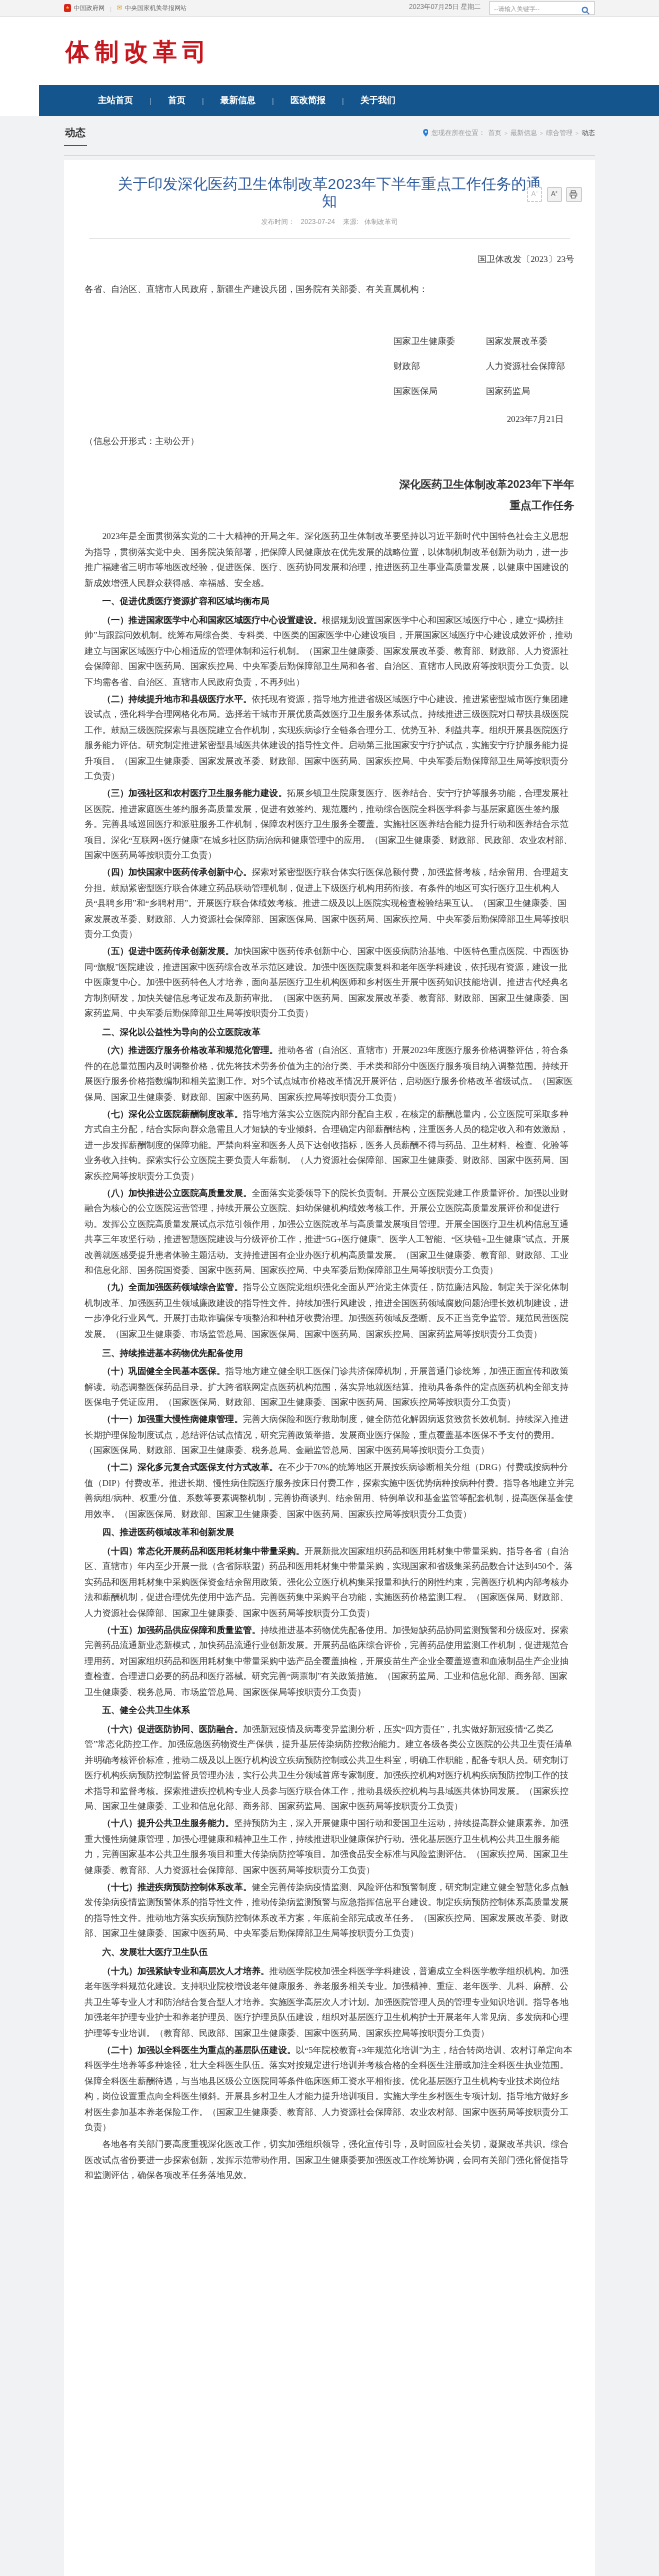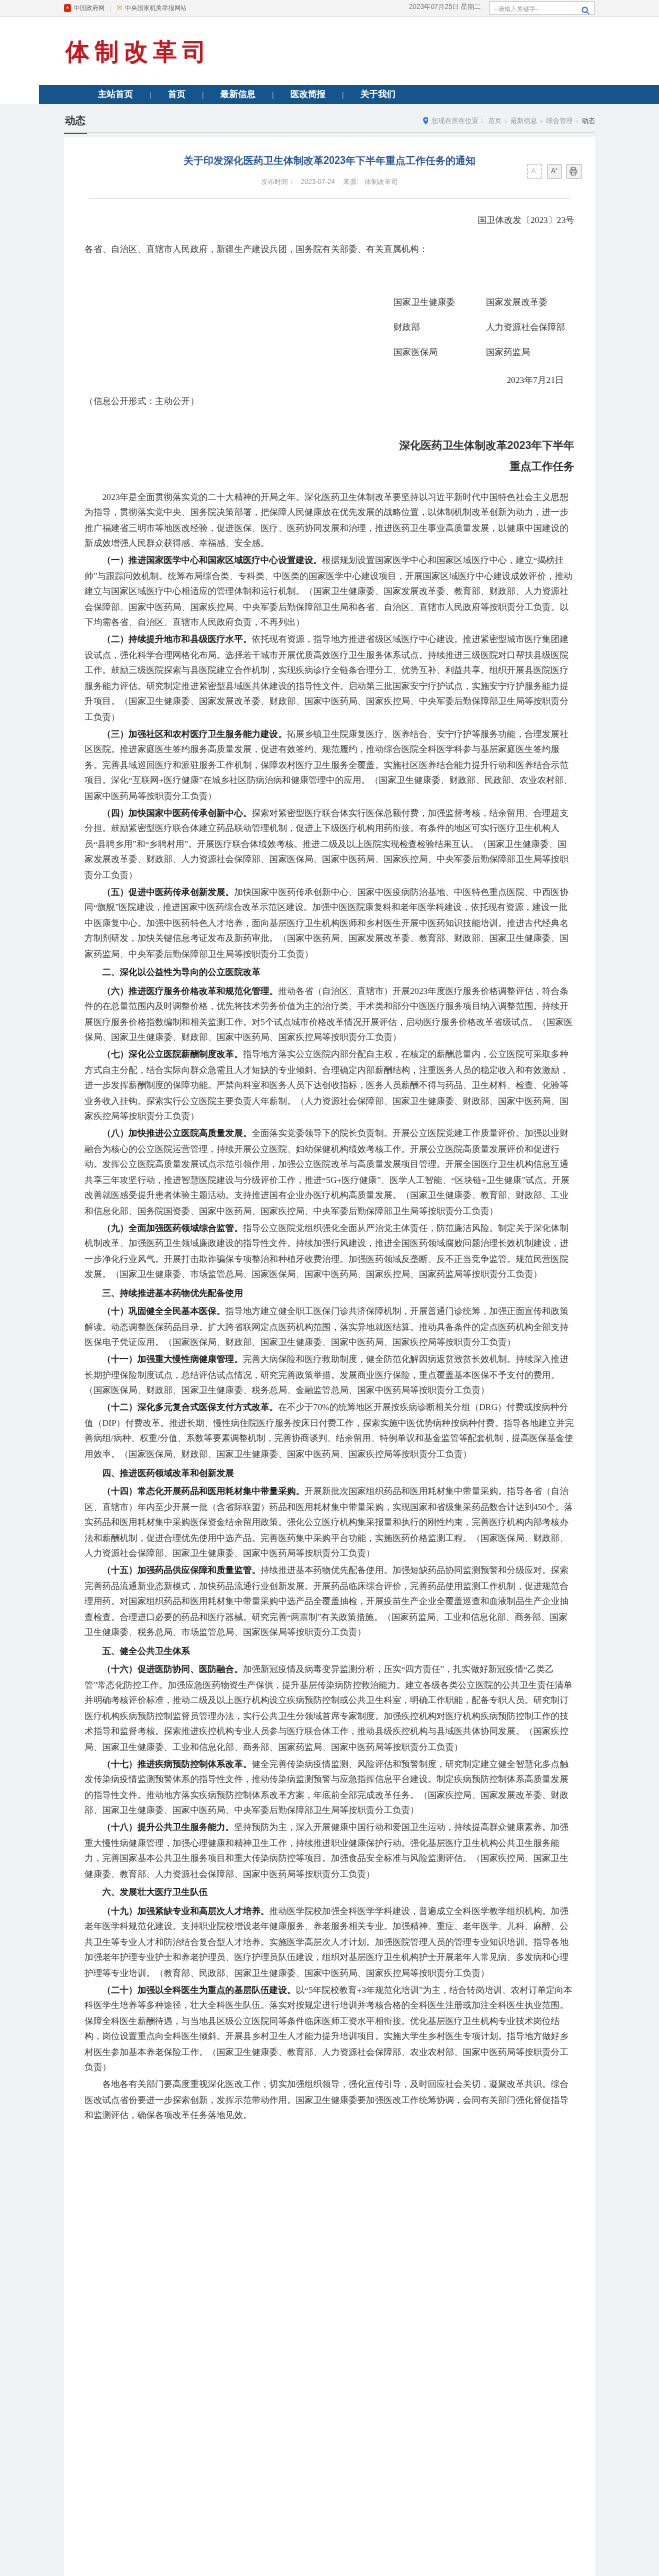--- a/index.html
+++ b/index.html
@@ -27,41 +27,41 @@
   .searchbox input::placeholder { color:#999; }
   .search-btn { position:absolute; right:1px; top:0.5px; width:15.5px; height:11.3px; border:0;
     background:transparent; cursor:pointer; }
 
   
   .siteheader { height:68px; background:#ffffff; }
   .logo { position:absolute; left:1.5px; top:18.5px; font-size:24px; font-weight:bold;
     color:#c6171e; letter-spacing:5.2px; text-decoration:none; font-family:"Liberation Sans",sans-serif; }
 
   
-  .nav { height:19px; background:#15558d;margin-left:39px; }
+  .nav { height:31px; background:#15558d;margin-left:39px; }
   .nav .container { height:100%; display:flex; align-items:center; padding-left:11.3px; }
   .nav-item { color:#fff; font-size:8.8px; font-weight:bold; text-decoration:none; padding:0 3.1px; }
   .nav-sep { color:rgba(255,255,255,.55); margin:0 13.4px; font-size:7.2px; }
 
   
   .pagebody { background:#f1f2f4; padding-bottom:0; min-height:2620px; }
   .section-strip { padding-top:10.3px; }
-  .strip-row { display:flex; justify-content:space-between; align-items:flex-end; padding-bottom:3px;
+  .strip-row { display:flex; justify-content:space-between; align-items:flex-end; padding-bottom:14px;
     border-bottom:0.5px solid #d9d9d9; position:relative; }
   .strip-title { font-size:10.3px; font-weight:bold; color:#333; position:relative; padding:0 1px 5.2px 1px; margin-bottom:-5.7px;
     border-bottom:1.5px solid #2d5a9e; cursor:pointer; }
   .crumbs { font-size:6.7px; color:#999; display:flex; align-items:center; gap:3.1px; padding-bottom:3.1px; }
   .crumbs a { color:#999; text-decoration:none; }
   .crumb-cur { color:#555; }
   .crumb-sep { color:#bbb; font-size:5.7px; }
   .pin { width:5.7px; height:7.7px; display:inline-block; }
 
   
   .card { background:#fff; margin-top:4.1px; min-height:2555px; padding:12.4px 20.6px 31px 20.6px; position:relative; }
-  .art-title { text-align:center; color:#2d5a9e; font-size:10px; font-weight:bold; line-height:16.5px; padding:4.1px 31px 0 31px; }
+  .art-title { text-align:center; color:#2d5a9e; font-size:15px; font-weight:normal; line-height:16.5px; padding:4.1px 31px 0 31px; }
   .art-meta { text-align:center; color:#9a9a9a; font-size:6.7px; margin-top:8.2px; }
   .art-meta span { margin:0 3.1px; }
   .tools { position:absolute; right:13.4px; top:27px; display:flex; gap:4.1px; }
   .tool { width:15.5px; height:15.5px; border:0.5px solid #ccc; background:#f2f2f2; color:#666;
     font-size:6.7px; text-align:center; line-height:14.4px; cursor:pointer; border-radius:1px;
     display:flex; align-items:center; justify-content:center; }
   .tool.dashed { border-style:dashed; background:#fff; color:#bbb; }
   .hr { border-bottom:0.5px solid #e5e5e5; margin:11.3px 4.1px 0 4.1px; }
 
   .docnum { text-align:right; font-family:"Liberation Serif", serif; font-size:8.8px; color:#333; margin-top:15.5px; }
@@ -195,41 +195,42 @@
 
       <p class="disclosure">（信息公开形式：主动公开）</p>
 
       <div class="doc-title">
         <div>深化医药卫生体制改革2023年下半年</div>
         <div>重点工作任务</div>
       </div>
 
       <div id="body-paragraphs">
           <p class="body-p">2023年是全面贯彻落实党的二十大精神的开局之年。深化医药卫生体制改革要坚持以习近平新时代中国特色社会主义思想为指导，贯彻落实党中央、国务院决策部署，把保障人民健康放在优先发展的战略位置，以体制机制改革创新为动力，进一步推广福建省三明市等地医改经验，促进医保、医疗、医药协同发展和治理，推进医药卫生事业高质量发展，以健康中国建设的新成效增强人民群众获得感、幸福感、安全感。</p>
+          <p class="sec-h">一、促进优质医疗资源扩容和区域均衡布局</p>
           <p class="body-p"><span class="lead">（一）推进国家医学中心和国家区域医疗中心设置建设。</span>根据规划设置国家医学中心和国家区域医疗中心，建立“揭榜挂帅”与跟踪问效机制。统筹布局综合类、专科类、中医类的国家医学中心建设项目，开展国家区域医疗中心建设成效评价，推动建立与国家区域医疗中心相适应的管理体制和运行机制。（国家卫生健康委、国家发展改革委、教育部、财政部、人力资源社会保障部、国家中医药局、国家疾控局、中央军委后勤保障部卫生局和各省、自治区、直辖市人民政府等按职责分工负责。以下均需各省、自治区、直辖市人民政府负责，不再列出）</p>
           <p class="body-p"><span class="lead">（二）持续提升地市和县级医疗水平。</span>依托现有资源，指导地方推进省级区域医疗中心建设。推进紧密型城市医疗集团建设试点，强化科学合理网格化布局。选择若干城市开展优质高效医疗卫生服务体系试点。持续推进三级医院对口帮扶县级医院工作。鼓励三级医院探索与县医院建立合作机制，实现疾病诊疗全链条合理分工、优势互补、利益共享。组织开展县医院医疗服务能力评估。研究制定推进紧密型县域医共体建设的指导性文件。启动第三批国家安宁疗护试点，实施安宁疗护服务能力提升项目。（国家卫生健康委、国家发展改革委、财政部、国家中医药局、国家疾控局、中央军委后勤保障部卫生局等按职责分工负责）</p>
           <p class="body-p"><span class="lead">（三）加强社区和农村医疗卫生服务能力建设。</span>拓展乡镇卫生院康复医疗、医养结合、安宁疗护等服务功能，合理发展社区医院。推进家庭医生签约服务高质量发展，促进有效签约、规范履约，推动综合医院全科医学科参与基层家庭医生签约服务。完善县域巡回医疗和派驻服务工作机制，保障农村医疗卫生服务全覆盖。实施社区医养结合能力提升行动和医养结合示范项目。深化“互联网+医疗健康”在城乡社区防病治病和健康管理中的应用。（国家卫生健康委、财政部、民政部、农业农村部、国家中医药局等按职责分工负责）</p>
           <p class="body-p"><span class="lead">（四）加快国家中医药传承创新中心。</span>探索对紧密型医疗联合体实行医保总额付费，加强监督考核，结余留用、合理超支分担。鼓励紧密型医疗联合体建立药品联动管理机制，促进上下级医疗机构用药衔接。有条件的地区可实行医疗卫生机构人员“县聘乡用”和“乡聘村用”。开展医疗联合体绩效考核。推进二级及以上医院实现检查检验结果互认。（国家卫生健康委、国家发展改革委、财政部、人力资源社会保障部、国家医保局、国家中医药局、国家疾控局、中央军委后勤保障部卫生局等按职责分工负责）</p>
           <p class="body-p"><span class="lead">（五）促进中医药传承创新发展。</span>加快国家中医药传承创新中心、国家中医疫病防治基地、中医特色重点医院、中西医协同“旗舰”医院建设，推进国家中医药综合改革示范区建设。加强中医医院康复科和老年医学科建设，依托现有资源，建设一批中医康复中心。加强中医药特色人才培养，面向基层医疗卫生机构医师和乡村医生开展中医药知识技能培训。推进古代经典名方制剂研发，加快关键信息考证发布及新药审批。（国家中医药局、国家发展改革委、教育部、财政部、国家卫生健康委、国家药监局、中央军委后勤保障部卫生局等按职责分工负责）</p>
           <p class="sec-h">二、深化以公益性为导向的公立医院改革</p>
           <p class="body-p"><span class="lead">（六）推进医疗服务价格改革和规范化管理。</span>推动各省（自治区、直辖市）开展2023年度医疗服务价格调整评估，符合条件的在总量范围内及时调整价格，优先将技术劳务价值为主的治疗类、手术类和部分中医医疗服务项目纳入调整范围。持续开展医疗服务价格指数编制和相关监测工作。对5个试点城市价格改革情况开展评估，启动医疗服务价格改革省级试点。（国家医保局、国家卫生健康委、财政部、国家中医药局、国家疾控局等按职责分工负责）</p>
           <p class="body-p"><span class="lead">（七）深化公立医院薪酬制度改革。</span>指导地方落实公立医院内部分配自主权，在核定的薪酬总量内，公立医院可采取多种方式自主分配，结合实际向群众急需且人才短缺的专业倾斜。合理确定内部薪酬结构，注重医务人员的稳定收入和有效激励，进一步发挥薪酬制度的保障功能。严禁向科室和医务人员下达创收指标，医务人员薪酬不得与药品、卫生材料、检查、化验等业务收入挂钩。探索实行公立医院主要负责人年薪制。（人力资源社会保障部、国家卫生健康委、财政部、国家中医药局、国家疾控局等按职责分工负责）</p>
           <p class="body-p"><span class="lead">（八）加快推进公立医院高质量发展。</span>全面落实党委领导下的院长负责制。开展公立医院党建工作质量评价。加强以业财融合为核心的公立医院运营管理，持续开展公立医院、妇幼保健机构绩效考核工作。开展公立医院高质量发展评价和促进行动。发挥公立医院高质量发展试点示范引领作用，加强公立医院改革与高质量发展项目管理。开展全国医疗卫生机构信息互通共享三年攻坚行动，推进智慧医院建设与分级评价工作，推进“5G+医疗健康”、医学人工智能、“区块链+卫生健康”试点。开展改善就医感受提升患者体验主题活动。支持推进国有企业办医疗机构高质量发展。（国家卫生健康委、教育部、财政部、工业和信息化部、国务院国资委、国家中医药局、国家疾控局、中央军委后勤保障部卫生局等按职责分工负责）</p>
           <p class="body-p"><span class="lead">（九）全面加强医药领域综合监管。</span>指导公立医院党组织强化全面从严治党主体责任，防范廉洁风险。制定关于深化体制机制改革、加强医药卫生领域廉政建设的指导性文件。持续加强行风建设，推进全国医药领域腐败问题治理长效机制建设，进一步净化行业风气。开展打击欺诈骗保专项整治和种植牙收费治理。加强医药领域反垄断、反不正当竞争监管。规范民营医院发展。（国家卫生健康委、市场监管总局、国家医保局、国家中医药局、国家疾控局、国家药监局等按职责分工负责）</p>
           <p class="sec-h">三、持续推进基本药物优先配备使用</p>
           <p class="body-p"><span class="lead">（十）巩固健全全民基本医保。</span>指导地方建立健全职工医保门诊共济保障机制，开展普通门诊统筹，加强正面宣传和政策解读。动态调整医保药品目录。扩大跨省联网定点医药机构范围，落实异地就医结算。推动具备条件的定点医药机构全部支持医保电子凭证应用。（国家医保局、财政部、国家卫生健康委、国家中医药局、国家疾控局等按职责分工负责）</p>
           <p class="body-p"><span class="lead">（十一）加强重大慢性病健康管理。</span>完善大病保险和医疗救助制度，健全防范化解因病返贫致贫长效机制。持续深入推进长期护理保险制度试点，总结评估试点情况，研究完善政策举措。发展商业医疗保险，重点覆盖基本医保不予支付的费用。（国家医保局、财政部、国家卫生健康委、税务总局、金融监管总局、国家中医药局等按职责分工负责）</p>
           <p class="body-p"><span class="lead">（十二）深化多元复合式医保支付方式改革。</span>在不少于70%的统筹地区开展按疾病诊断相关分组（DRG）付费或按病种分值（DIP）付费改革。推进长期、慢性病住院医疗服务按床日付费工作，探索实施中医优势病种按病种付费。指导各地建立并完善病组/病种、权重/分值、系数等要素调整机制，完善协商谈判、结余留用、特例单议和基金监管等配套机制，提高医保基金使用效率。（国家医保局、财政部、国家卫生健康委、国家中医药局、国家疾控局等按职责分工负责）</p>
           <p class="sec-h">四、推进医药领域改革和创新发展</p>
           <p class="body-p"><span class="lead">（十四）常态化开展药品和医用耗材集中带量采购。</span>开展新批次国家组织药品和医用耗材集中带量采购。指导各省（自治区、直辖市）年内至少开展一批（含省际联盟）药品和医用耗材集中带量采购，实现国家和省级集采药品数合计达到450个。落实药品和医用耗材集中采购医保资金结余留用政策。强化公立医疗机构集采报量和执行的刚性约束，完善医疗机构内部考核办法和薪酬机制，促进合理优先使用中选产品。完善医药集中采购平台功能，实施医药价格监测工程。（国家医保局、财政部、人力资源社会保障部、国家卫生健康委、国家中医药局等按职责分工负责）</p>
           <p class="body-p"><span class="lead">（十五）加强药品供应保障和质量监管。</span>持续推进基本药物优先配备使用。加强短缺药品协同监测预警和分级应对。探索完善药品流通新业态新模式，加快药品流通行业创新发展。开展药品临床综合评价，完善药品使用监测工作机制，促进规范合理用药。对国家组织药品和医用耗材集中带量采购中选产品全覆盖抽检，开展疫苗生产企业全覆盖巡查和血液制品生产企业抽查检查。合理进口必要的药品和医疗器械。研究完善“两票制”有关政策措施。（国家药监局、工业和信息化部、商务部、国家卫生健康委、税务总局、市场监管总局、国家医保局等按职责分工负责）</p>
           <p class="sec-h">五、健全公共卫生体系</p>
           <p class="body-p"><span class="lead">（十六）促进医防协同、医防融合。</span>加强新冠疫情及病毒变异监测分析，压实“四方责任”，扎实做好新冠疫情“乙类乙管”常态化防控工作。加强应急医药物资生产保供，提升基层传染病防控救治能力。建立各级各类公立医院的公共卫生责任清单并明确考核评价标准，推动二级及以上医疗机构设立疾病预防控制或公共卫生科室，明确工作职能，配备专职人员。研究制订医疗机构疾病预防控制监督员管理办法，实行公共卫生分领域首席专家制度。加强疾控机构对医疗机构疾病预防控制工作的技术指导和监督考核。探索推进疾控机构专业人员参与医疗联合体工作，推动县级疾控机构与县域医共体协同发展。（国家疾控局、国家卫生健康委、工业和信息化部、商务部、国家药监局、国家中医药局等按职责分工负责）</p>
+          <p class="body-p"><span class="lead">（十八）提升公共卫生服务能力。</span>坚持预防为主，深入开展健康中国行动和爱国卫生运动，持续提高群众健康素养。加强重大慢性病健康管理，加强心理健康和精神卫生工作，持续推进职业健康保护行动。强化基层医疗卫生机构公共卫生服务能力，完善国家基本公共卫生服务项目和重大传染病防控等项目。加强食品安全标准与风险监测评估。（国家疾控局、国家卫生健康委、教育部、人力资源社会保障部、国家中医药局等按职责分工负责）</p>
           <p class="body-p"><span class="lead">（十七）推进疾病预防控制体系改革。</span>健全完善传染病疫情监测、风险评估和预警制度，研究制定建立健全智慧化多点触发传染病疫情监测预警体系的指导性文件，推动传染病监测预警与应急指挥信息平台建设。制定疾病预防控制体系高质量发展的指导性文件。推动地方落实疾病预防控制体系改革方案，年底前全部完成改革任务。（国家疾控局、国家发展改革委、财政部、国家卫生健康委、国家中医药局、中央军委后勤保障部卫生局等按职责分工负责）</p>
-          <p class="body-p"><span class="lead">（十八）提升公共卫生服务能力。</span>坚持预防为主，深入开展健康中国行动和爱国卫生运动，持续提高群众健康素养。加强重大慢性病健康管理，加强心理健康和精神卫生工作，持续推进职业健康保护行动。强化基层医疗卫生机构公共卫生服务能力，完善国家基本公共卫生服务项目和重大传染病防控等项目。加强食品安全标准与风险监测评估。（国家疾控局、国家卫生健康委、教育部、人力资源社会保障部、国家中医药局等按职责分工负责）</p>
           <p class="sec-h">六、发展壮大医疗卫生队伍</p>
           <p class="body-p"><span class="lead">（十九）加强紧缺专业和高层次人才培养。</span>推动医学院校加强全科医学学科建设，普遍成立全科医学教学组织机构。加强老年医学科规范化建设。支持职业院校增设老年健康服务、养老服务相关专业。加强精神、重症、老年医学、儿科、麻醉、公共卫生等专业人才和防治结合复合型人才培养。实施医学高层次人才计划。加强医院管理人员的管理专业知识培训。指导各地加强老年护理专业护士和养老护理员、医疗护理员队伍建设，组织对基层医疗卫生机构护士开展老年人常见病、多发病和心理护理等专业培训。（教育部、民政部、国家卫生健康委、国家中医药局、国家疾控局等按职责分工负责）</p>
           <p class="body-p"><span class="lead">（二十）加强以全科医生为重点的基层队伍建设。</span>以“5年院校教育+3年规范化培训”为主，结合转岗培训、农村订单定向本科医学生培养等多种途径，壮大全科医生队伍。落实对按规定进行培训并考核合格的全科医生注册或加注全科医生执业范围。保障全科医生薪酬待遇，与当地县区级公立医院同等条件临床医师工资水平相衔接。优化基层医疗卫生机构专业技术岗位结构，岗位设置重点向全科医生倾斜。开展县乡村卫生人才能力提升培训项目。实施大学生乡村医生专项计划。指导地方做好乡村医生参加基本养老保险工作。（国家卫生健康委、教育部、人力资源社会保障部、农业农村部、国家中医药局等按职责分工负责）</p>
           <p class="body-p">各地各有关部门要高度重视深化医改工作，切实加强组织领导，强化宣传引导，及时回应社会关切，凝聚改革共识。综合医改试点省份要进一步探索创新，发挥示范带动作用。国家卫生健康委要加强医改工作统筹协调，会同有关部门强化督促指导和监测评估，确保各项改革任务落地见效。</p>
         </div>
     </div>
   </div>
 </div>
 
 

